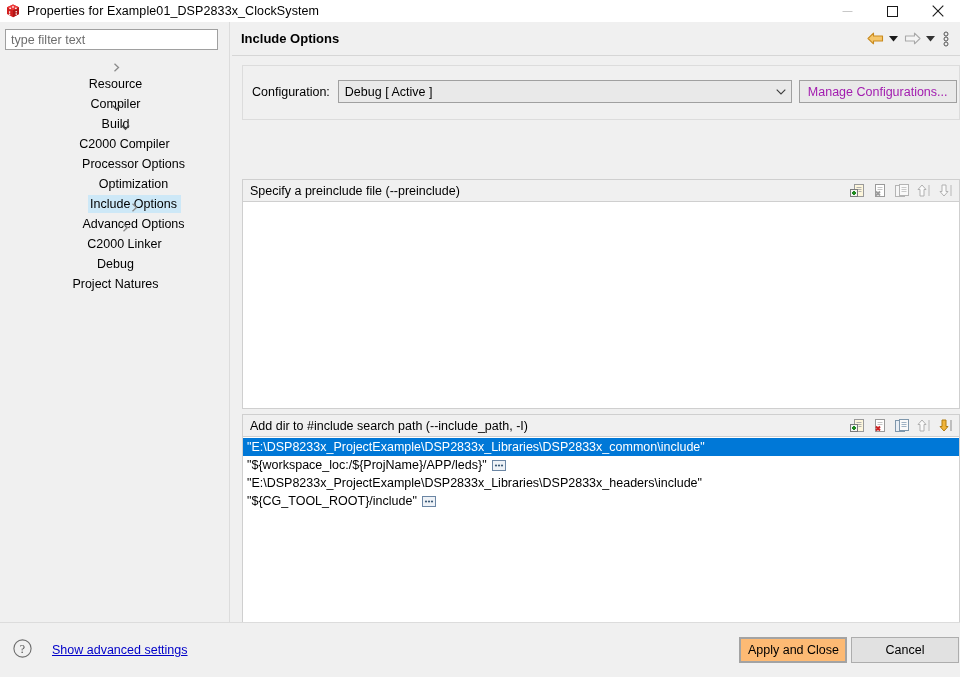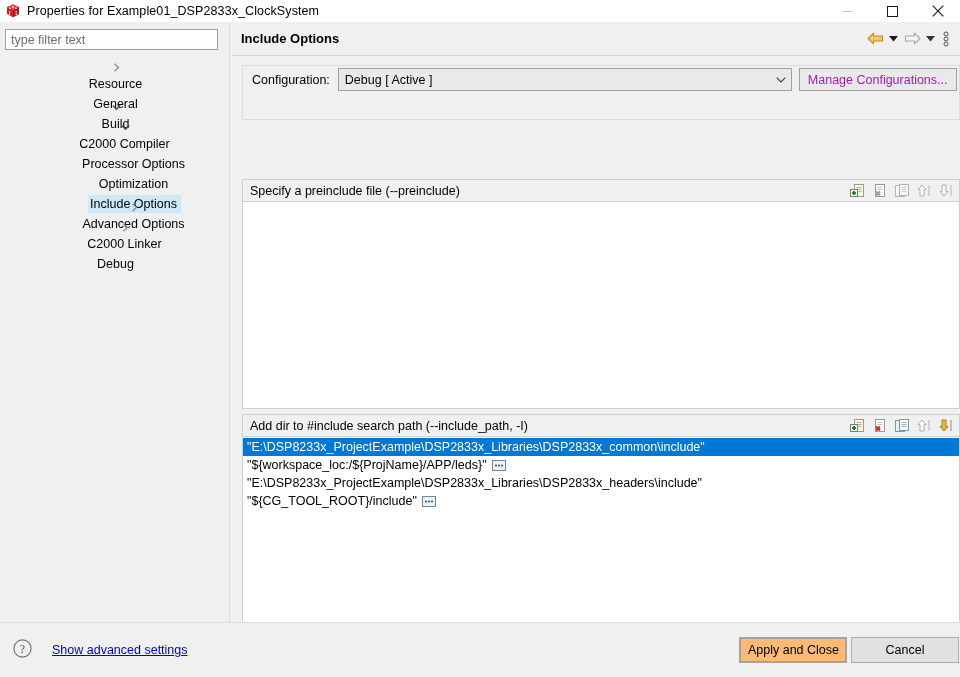--- a/index.html
+++ b/index.html
@@ -86,21 +86,21 @@
   .arrowbtn { width: 22px; }
   .caretbtn { width: 15px; }
   .menubtn { width: 16px; }
 
   
   #config-group {
     position: absolute; left: 10px; top: 43px; width: 718px; height: 55px;
     border: 1px solid #dcdcdc; background: #f0f0f0;
   }
   #config-row {
-    position: absolute; left: 9px; top: 2px; display: flex; align-items: center;
+    position: absolute; left: 9px; top: 14px; display: flex; align-items: center;
   }
   #config-label { font-size: 12.5px; color: #000; margin-right: 8px; }
   #config-combo {
     width: 454px; height: 23px; border: 1px solid #a0a0a0;
     background: #e9e9e9; display: flex; align-items: center;
     padding: 0 0 0 6px; font-size: 12.5px; position: relative;
   }
   #config-combo .cval { flex: 1 1 auto; white-space: nowrap; }
   #config-combo .carrow {
     width: 20px; display: flex; align-items: center; justify-content: center;
@@ -202,21 +202,21 @@
       <div class="tnode" style="padding-left: 4px;">
         <span class="twist">
           <svg width="9" height="9" viewBox="0 0 9 9">
             <polyline points="2.5,0.8 6.5,4.5 2.5,8.2" fill="none" stroke="#8a8a8a" stroke-width="1.3"></polyline>
           </svg>
         </span>
         <span class="tlabel">Resource</span>
       </div>
       <div class="tnode" style="padding-left: 4px;">
         <span class="twist"></span>
-        <span class="tlabel">General</span>
+        <span class="tlabel">Compiler</span>
       </div>
       <div class="tnode" style="padding-left: 4px;">
         <span class="twist">
           <svg width="9" height="9" viewBox="0 0 9 9">
             <polyline points="0.8,2.5 4.5,6.3 8.2,2.5" fill="none" stroke="#4a4a4a" stroke-width="1.3"></polyline>
           </svg>
         </span>
         <span class="tlabel">Build</span>
       </div>
       <div class="tnode" style="padding-left: 22px;">
@@ -251,20 +251,24 @@
         <span class="twist">
           <svg width="9" height="9" viewBox="0 0 9 9">
             <polyline points="2.5,0.8 6.5,4.5 2.5,8.2" fill="none" stroke="#8a8a8a" stroke-width="1.3"></polyline>
           </svg>
         </span>
         <span class="tlabel">C2000 Linker</span>
       </div>
       <div class="tnode" style="padding-left: 4px;">
         <span class="twist"></span>
         <span class="tlabel">Debug</span>
+      </div>
+      <div class="tnode" style="padding-left: 4px;">
+        <span class="twist"></span>
+        <span class="tlabel">Project Natures</span>
       </div>
     </div>
 </div>
 
 <div id="divider"></div>
 
 <div id="rightpane">
 
   <div id="page-header">
     <span id="page-title">Include Options</span>

